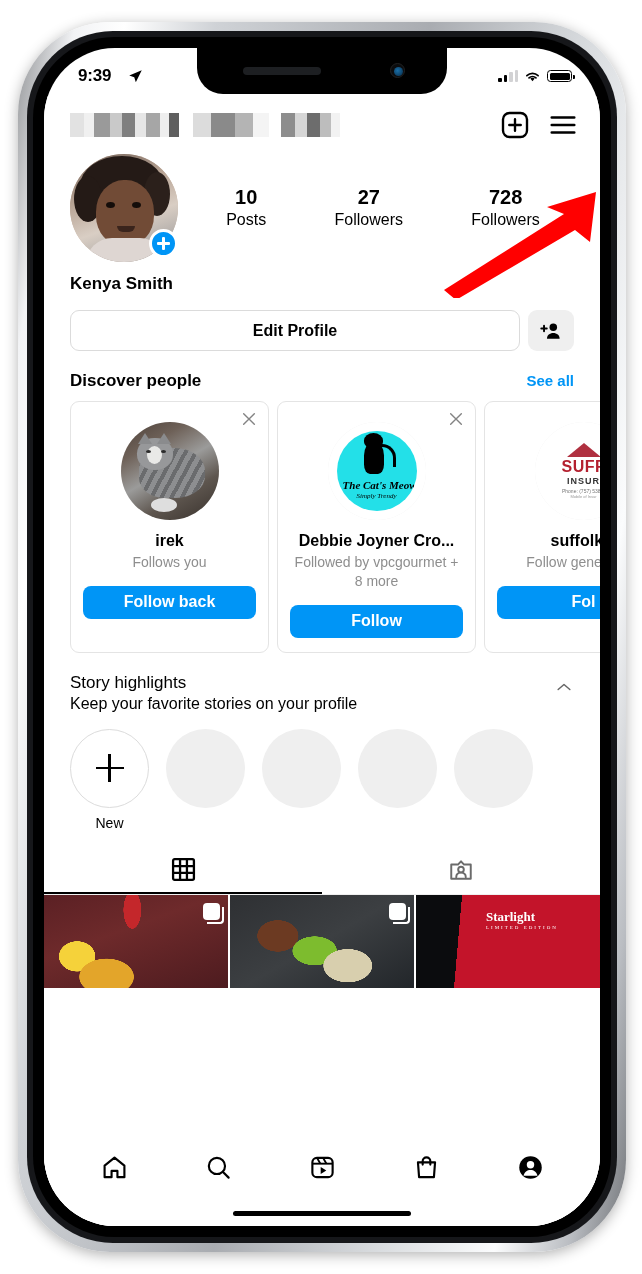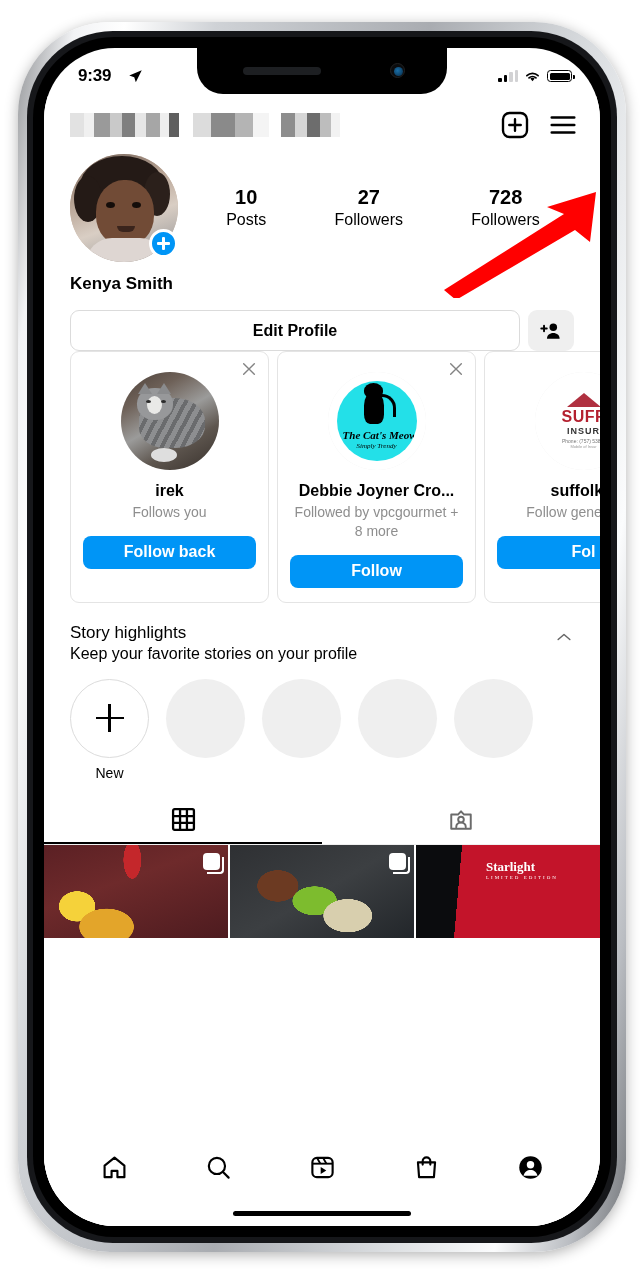--- a/index.html
+++ b/index.html
@@ -474,20 +474,24 @@
           <div class="edit-btn">Edit Profile</div>
           <div class="adduser-btn">
             <svg width="22" height="22" viewBox="0 0 24 24">
               <circle cx="14.5" cy="8" r="4.1" fill="#000"></circle>
               <path d="M7.6 20.4 C7.6 16.6 10.6 14.2 14.5 14.2 C18.4 14.2 21.4 16.6 21.4 20.4 Z" fill="#000"></path>
               <path d="M4.4 6.2 V12.2 M1.4 9.2 H7.4" stroke="#000" stroke-width="2.1" stroke-linecap="round"></path>
             </svg>
           </div>
         </div>
 
+        <div class="sec-row">
+          <div class="sec-title">Discover people</div>
+          <div class="sec-link">See all</div>
+        </div>
 
         <div class="cards">
 
           <div class="card">
             <svg class="card-x" viewBox="0 0 24 24">
               <path d="M4 4 L20 20 M20 4 L4 20" stroke="#5a5a5a" stroke-width="2.1" stroke-linecap="round"></path>
             </svg>
             <div class="card-av">
               <span class="cat-photo"></span>
               <span class="cat-body"></span>

